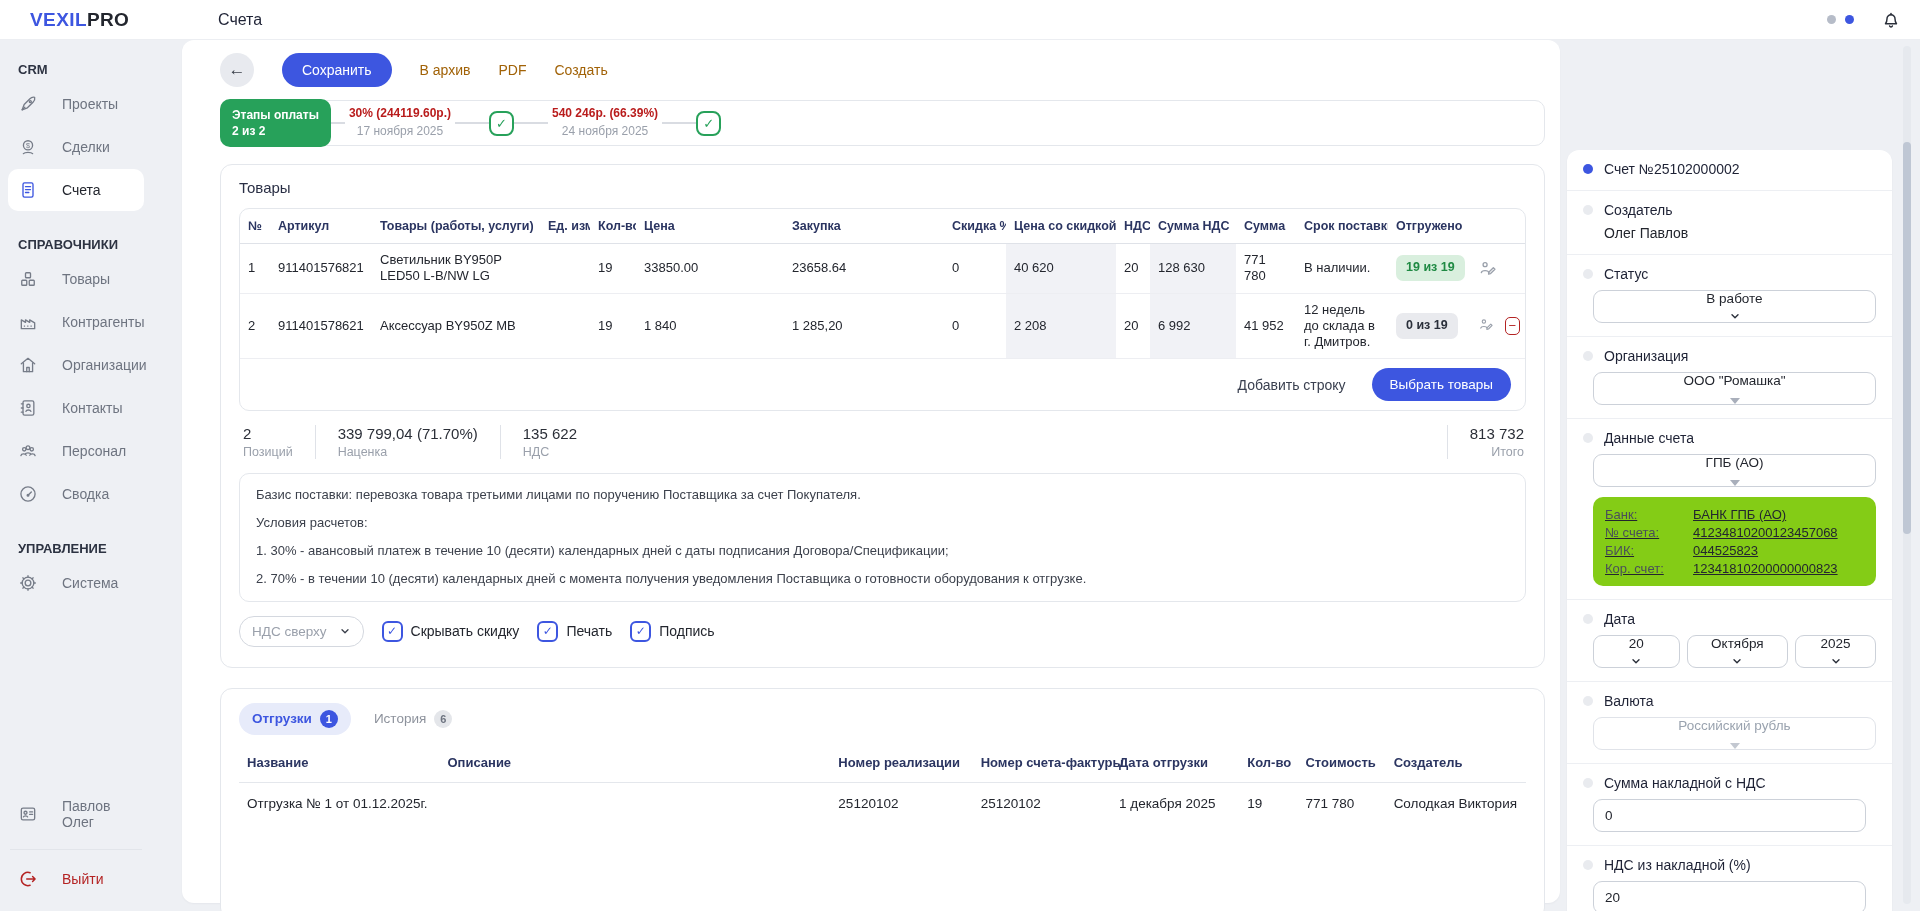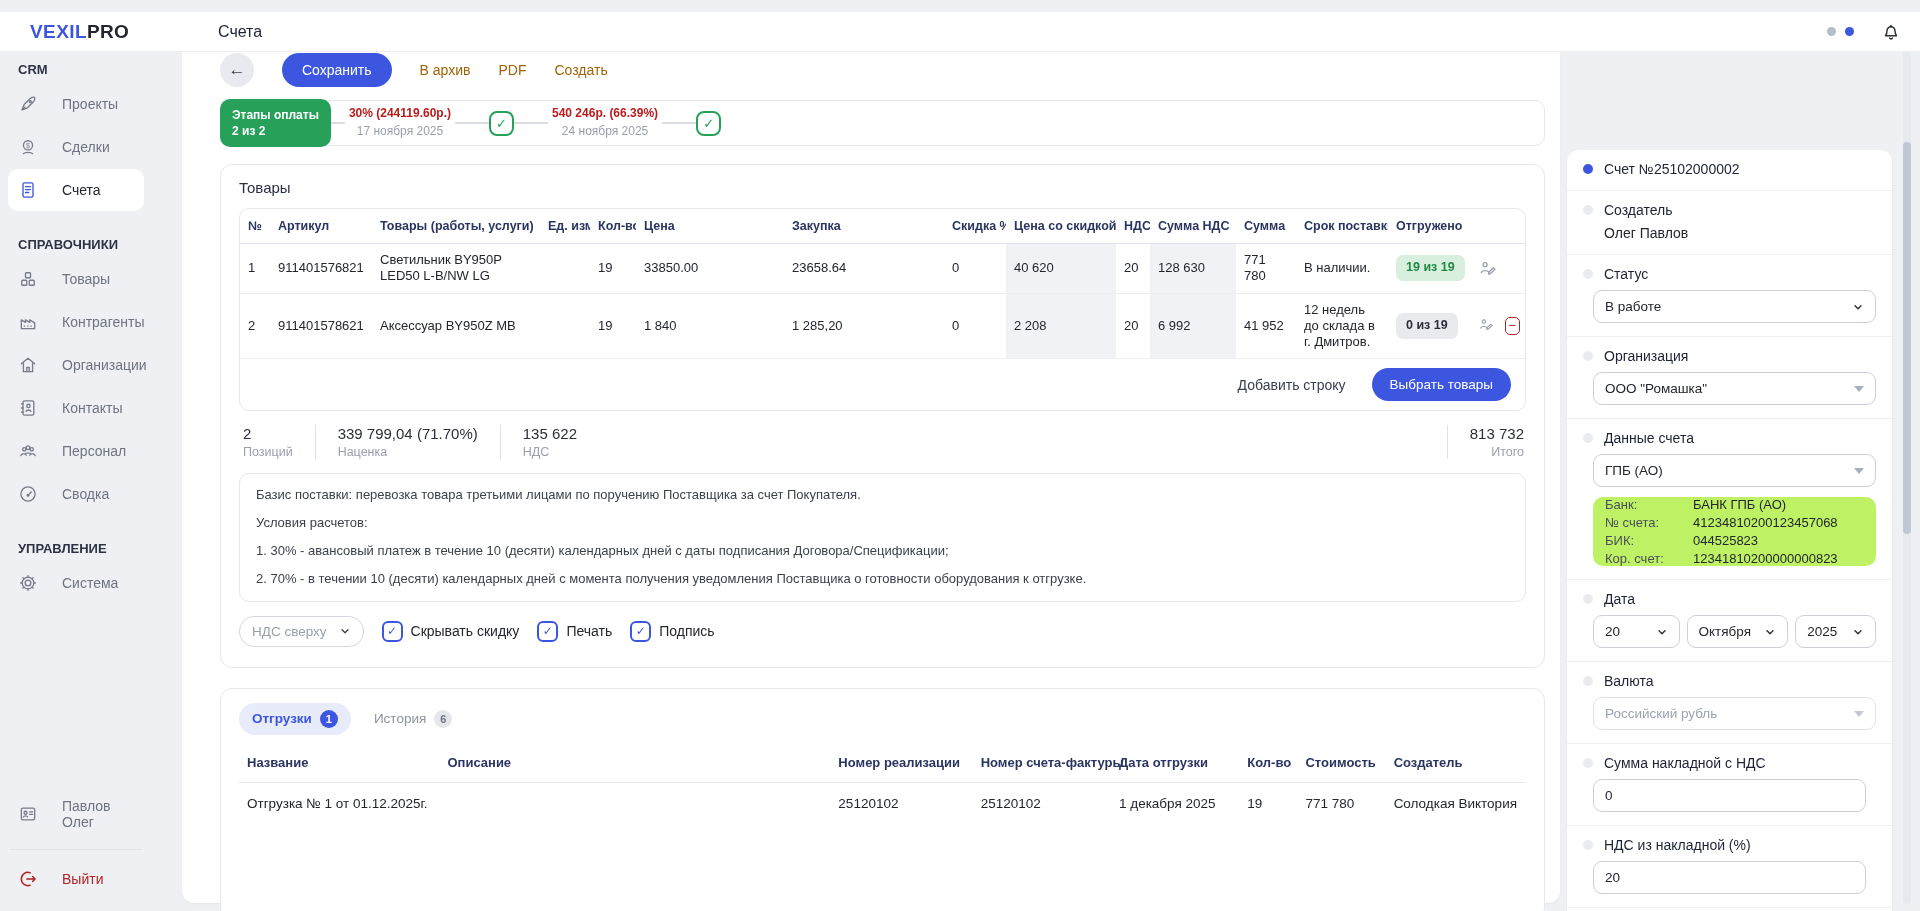--- a/index.html
+++ b/index.html
@@ -1,21 +1,21 @@
 <!DOCTYPE html>
 <html><head>
 <meta charset="utf-8">
 <style>
   * { margin:0; padding:0; box-sizing:border-box; }
   html,body { width:1920px; height:911px; overflow:hidden; }
   body { font-family:"Liberation Sans","DejaVu Sans",sans-serif; background:#eef0f4; color:#23262e; }
   .page { position:relative; width:1920px; height:911px; }
 
   
-  .topbar { position:absolute; top:12px; left:0; width:1920px; height:40px; background:#fff;
+  .topbar { position:absolute; top:0; left:0; width:1920px; height:40px; background:#fff;
             display:flex; align-items:center; padding:0 18px 0 30px; border-bottom:1px solid #eceef2; z-index:5; }
   .logo { width:158px; font-size:19px; font-weight:700; letter-spacing:.4px; }
   .logo .l1 { color:#3d56e0; } .logo .l2 { color:#23262e; }
   .page-title { margin-left:30px; font-size:16px; font-weight:500; color:#1e2235; }
   .topbar-right { margin-left:auto; display:flex; align-items:center; gap:26px; }
   .dots { display:flex; gap:9px; }
   .dot-ind { width:9px; height:9px; border-radius:50%; }
   .dot-grey { background:#b6bcc8; } .dot-blue { background:#3d56e0; }
   .bell { width:22px; height:22px; color:#2a2f3a; cursor:pointer; }
 
@@ -127,27 +127,27 @@
   .details { position:absolute; top:150px; left:1567px; width:325px; height:761px; background:#fff;
              border-radius:12px 12px 0 0; box-shadow:0 1px 2px rgba(20,24,40,.05); overflow:hidden; }
   .dsec { padding:11px 16px 13px; border-bottom:1px solid #edeff3; }
   .dsec-head { display:flex; align-items:center; }
   .dot { width:10px; height:10px; border-radius:50%; background:#e9ebef; margin-right:11px; flex:0 0 10px; }
   .dot.blue { background:#3d56e0; }
   .dsec-title { font-size:14px; font-weight:500; color:#1e2235; }
   .dsec-value { margin:7px 0 0 21px; font-size:14px; color:#23262e; }
   .dselect { margin:8px 0 0 10px; height:33px; border:1px solid #ccd1d9; border-radius:9px; background:#fff;
              display:flex; align-items:center; justify-content:space-between; padding:0 11px;
-             font-size:13.5px; color:#23262e; cursor:pointer; }
+             font-size:13.5px; color:#23262e; cursor:pointer;flex-direction:column; }
   .tri { width:0; height:0; border-left:5px solid transparent; border-right:5px solid transparent;
          border-top:6px solid #a9afbb; }
   .dselect.disabled { border-color:#e0e3e9; color:#9aa3af; cursor:default; }
   .dselect.disabled .tri { border-top-color:#c3c8d1; }
-  .bank-box { margin:10px 0 0 10px; background:#bef264; border-radius:10px; padding:0 12px;
-              display:grid; grid-template-columns:88px 1fr; row-gap:3px; font-size:13px; }
+  .bank-box { margin:10px 0 0 10px; background:#84cc16; border-radius:10px; padding:10px 12px;
+              display:grid; grid-template-columns:88px 1fr; row-gap:3px; font-size:13px;text-decoration:underline; }
   .bank-lab { color:#4a4f59; } .bank-val { color:#23262e; }
   .date-row { display:flex; gap:7px; margin:8px 0 0 10px; }
   .date-row .dselect { margin:0; } 
   .ds-day { width:90px; } .ds-month { width:106px; } .ds-year { width:84px; }
   .dinput { margin:8px 0 0 10px; width:273px; height:33px; border:1px solid #ccd1d9; border-radius:9px;
             padding:0 11px; font-size:13.5px; color:#23262e; font-family:inherit; }
 
   
   .scroll-track { position:absolute; top:46px; right:9px; width:8px; height:858px; background:#e6e9ee; border-radius:4px; }
   .scroll-thumb { position:absolute; top:96px; left:0; width:8px; height:392px; background:#bfc7d4; border-radius:4px; cursor:pointer; }

